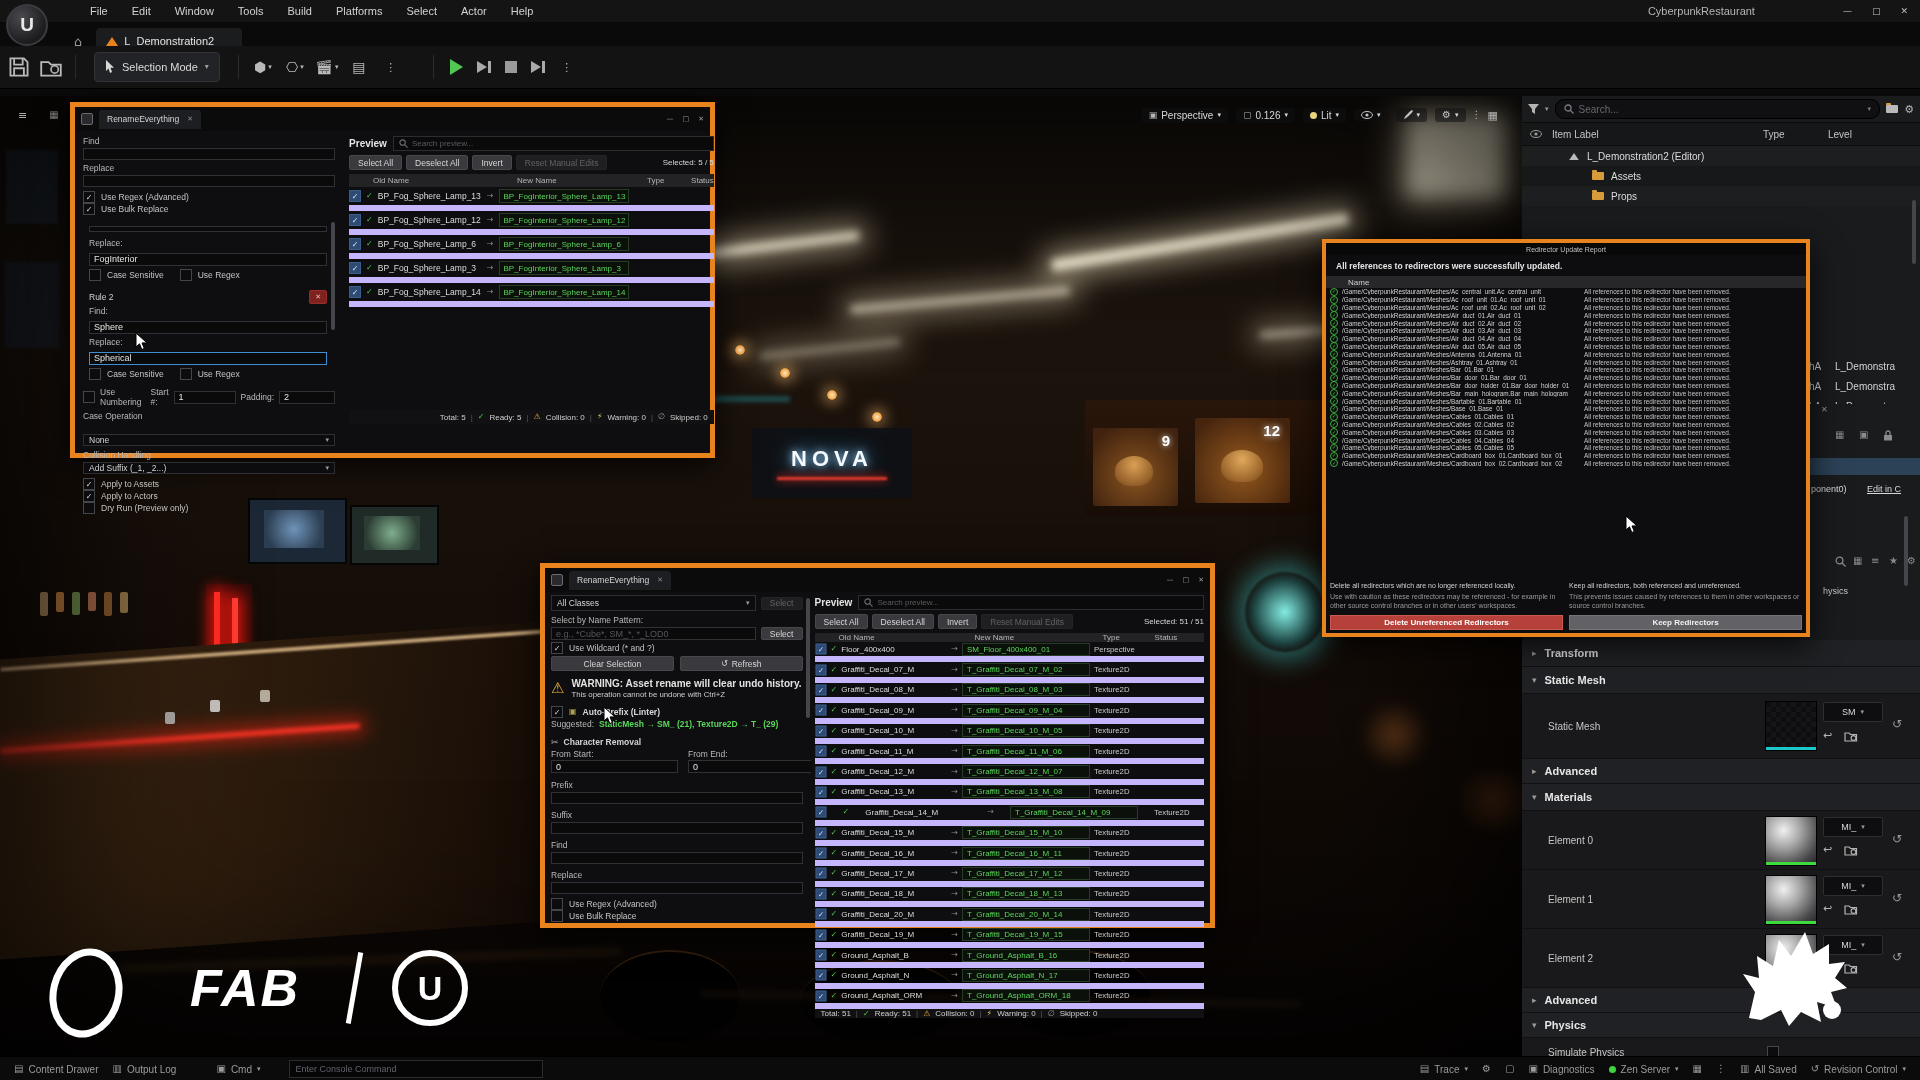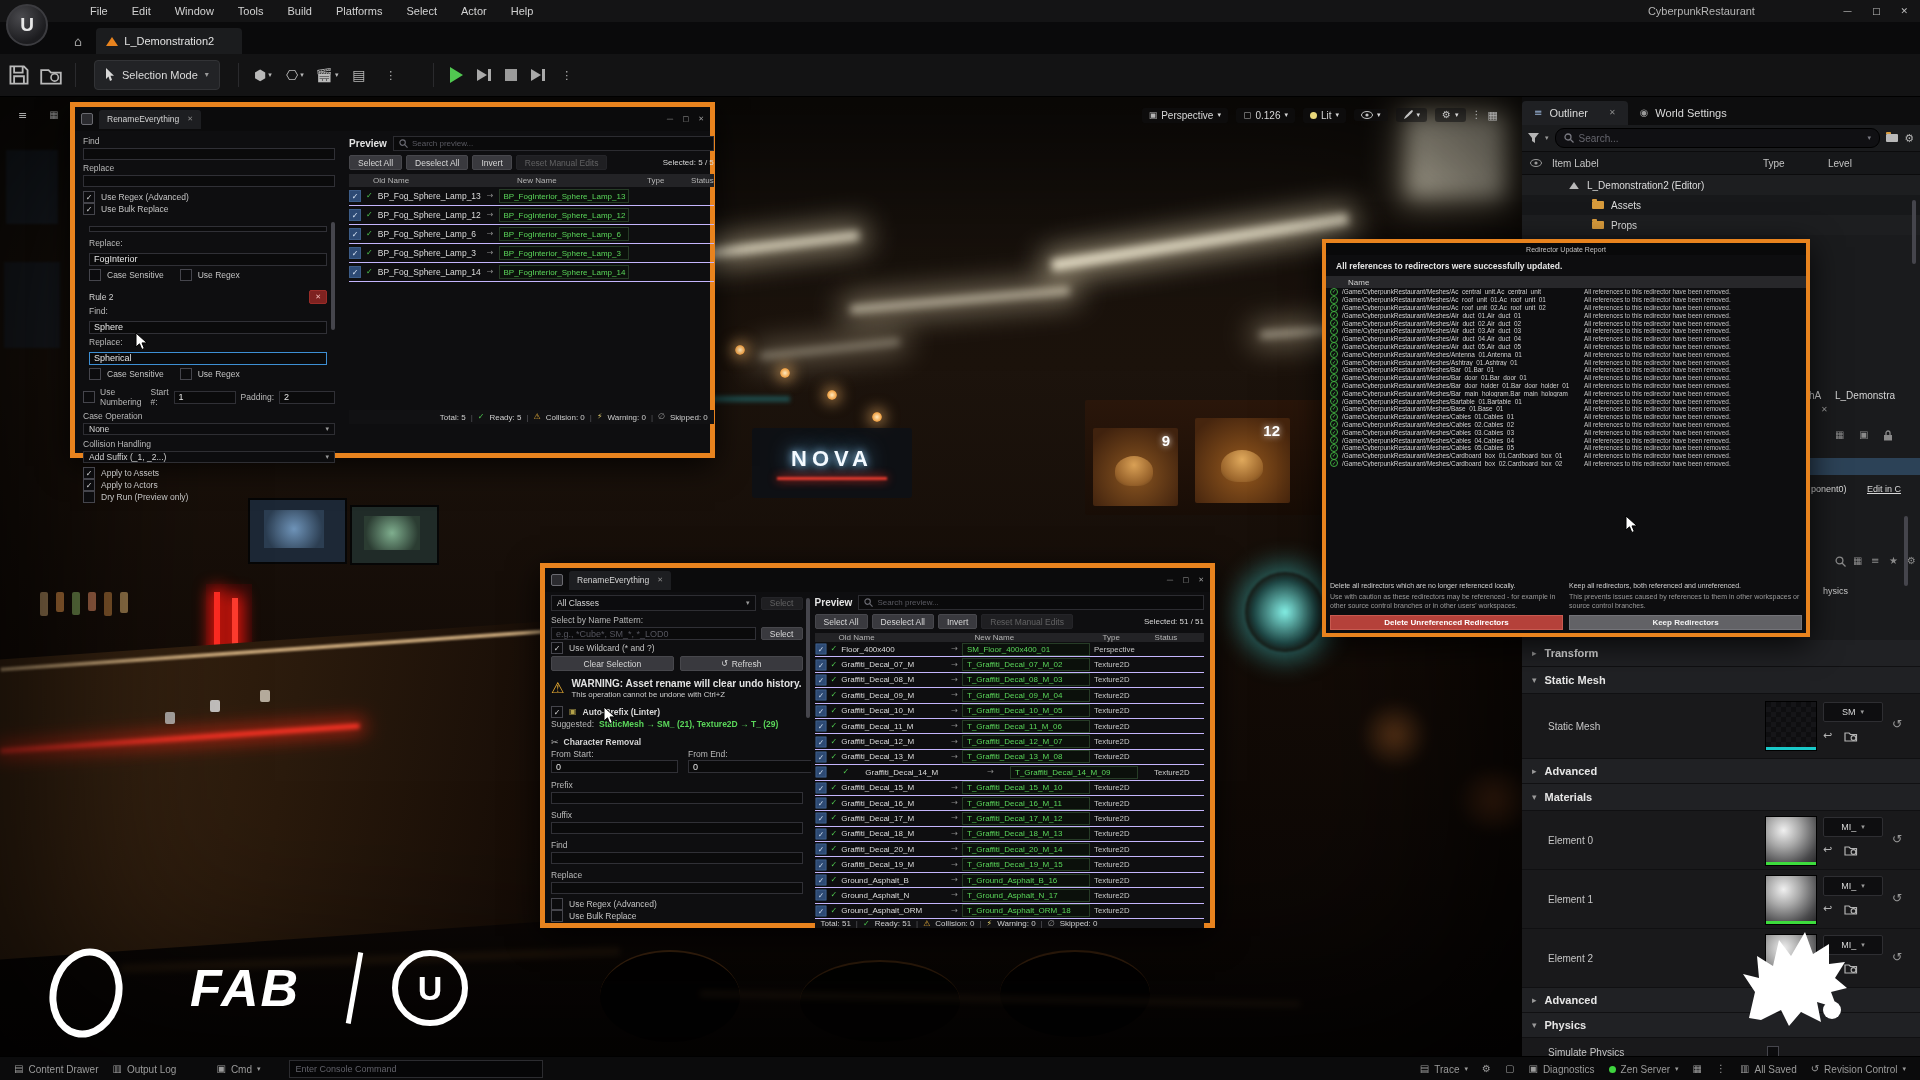--- a/index.html
+++ b/index.html
@@ -24,21 +24,21 @@
   .winbtns{display:flex;gap:20px;margin-right:12px;color:#bdbdbd;font-size:9px;}
   #ue-badge{left:6px;top:4px;width:38px;height:38px;border-radius:50%;z-index:30;
     background:radial-gradient(circle at 35% 30%,#4a4a4e,#1c1c1f 70%);
     border:2px solid #3c3c40;display:flex;align-items:center;justify-content:center;
     color:#e8e8e8;font-weight:bold;font-size:19px;}
   #tabrow{left:0;top:22px;width:1920px;height:32px;background:#0a0a0b;display:flex;align-items:flex-end;z-index:20;}
   #tabrow .home{margin-left:74px;margin-bottom:6px;color:#9a9a9a;font-size:13px;}
   #tabrow .tab{margin-left:14px;height:26px;display:flex;align-items:center;gap:6px;background:#1b1c1e;
     border-radius:4px 4px 0 0;padding:0 28px 0 10px;font-size:11px;color:#e2e2e2;}
   .mtn{width:0;height:0;border-left:6px solid transparent;border-right:6px solid transparent;border-bottom:9px solid #e8831e;}
-  #toolbar{left:0;top:54px;width:1920px;height:42px;background:#131314;border-bottom:1px solid #000;
+  #toolbar{left:0;top:46px;width:1920px;height:42px;background:#131314;border-bottom:1px solid #000;
     display:flex;align-items:center;z-index:20;}
   .tbico{width:22px;height:22px;margin:0 5px;color:#b9b9b9;display:flex;align-items:center;justify-content:center;font-size:14px;}
   .tsep{width:1px;height:24px;background:#2a2a2d;margin:0 8px;}
   #selmode{display:flex;align-items:center;gap:7px;background:#222326;border:1px solid #323336;border-radius:4px;
     height:28px;padding:0 10px;font-size:11px;color:#dcdcdc;margin:0 10px;}
   .cursor-ic{width:10px;height:14px;}
   .playbtn{width:0;height:0;border-top:8px solid transparent;border-bottom:8px solid transparent;border-left:13px solid #51c851;margin:0 8px;}
   .stepbtn{display:flex;align-items:center;margin:0 6px;}
   .stepbtn .t{width:0;height:0;border-top:6px solid transparent;border-bottom:6px solid transparent;border-left:10px solid #a9a9a9;}
   .stepbtn .b{width:3px;height:12px;background:#a9a9a9;margin-left:1px;}
@@ -69,21 +69,21 @@
   .dtabbar{height:24px;background:#0b0b0c;display:flex;align-items:center;}
   .dtabbar .appic{width:10px;height:10px;border:1px solid #6a6a70;border-radius:2px;margin:0 6px 0 6px;background:#2a2a2e;}
   .dtabbar .dtab{height:19px;background:#1d1e21;display:flex;align-items:center;gap:8px;padding:0 8px;
        font-size:8.5px;color:#d4d4d4;border-radius:3px 3px 0 0;}
   .dtabbar .wb{margin-left:auto;display:flex;gap:9px;color:#9a9a9a;font-size:7px;margin-right:6px;align-items:center;}
   .prevhead{display:flex;align-items:center;gap:6px;}
   .searchpill{flex:1;display:flex;align-items:center;gap:4px;background:#0a0a0b;border:1px solid #2c2c31;height:13px;padding:0 5px;}
   .searchpill span{font-size:8px;color:#5a5a62;}
   .pbtnrow{display:flex;align-items:center;gap:4px;margin-top:4px;}
   .theadrow{display:flex;align-items:center;background:#232326;height:13px;margin-top:4px;font-size:8px;color:#b4b4b4;}
-  .trow{display:flex;align-items:center;border-bottom:1px solid #c4b5fd;}
+  .trow{display:flex;align-items:center;border-bottom:6px solid #c4b5fd;}
   .newbox{background:#0b100b;border:1px solid #263c26;height:12px;display:flex;align-items:center;padding:0 4px;
       overflow:hidden;white-space:nowrap;}
   .newbox span{font-size:8px;color:#5ad65a;white-space:nowrap;}
   .statusbar{display:flex;align-items:center;background:#111113;font-size:8px;color:#cfcfcf;gap:5px;padding:0 6px;}
   .statusbar .d{color:#5a5a5e;}
   .xbtn{width:16px;height:12px;background:#7e2220;border:1px solid #9a2c28;color:#f0b8b4;font-size:7px;
       display:flex;align-items:center;justify-content:center;border-radius:2px;}
   
   #redirector{left:1322px;top:239px;width:488px;height:398px;border:4px solid #e8831e;background:#0d0d0f;
       box-sizing:border-box;z-index:14;display:flex;flex-direction:column;box-shadow:0 8px 30px rgba(0,0,0,.8);}
@@ -332,31 +332,20 @@
     </div>
     <div class="grp">
       <span class="i i-gear" style="font-size:10px;color:#c4c4c4"></span>
       <span class="i i-chev" style="font-size:7px"></span>
     </div>
     <span class="i i-dots" style="margin:0 6px;color:#b4b4b4"></span>
     <span class="i i-grid" style="margin-right:14px;color:#b4b4b4;font-size:11px"></span>
   </div>
 
   <div id="outliner" class="abs rpanel" style="left:1522px;top:96px;width:398px;height:308px">
-    <div class="otabs">
-      <div class="otab active">
-        <span class="i i-lines" style="font-size:10px;color:#9ab4d8"></span>
-        <span>Outliner</span>
-        <span class="i i-x" style="font-size:8px;color:#8a8a8a;margin-left:14px"></span>
-      </div>
-      <div class="otab">
-        <span class="i i-globe" style="font-size:10px;color:#9a9a9a"></span>
-        <span>World Settings</span>
-      </div>
-    </div>
     <div class="frow">
       <svg width="11" height="10" viewBox="0 0 11 10">
           <path d="M0,0 h11 l-4,5 v5 l-3,-2 v-3 Z" fill="#b4b4b4"></path>
         </svg>
       <span class="i i-chev" style="font-size:7px;color:#9a9a9a"></span>
       <div class="searchround">
         <svg width="10" height="10" viewBox="0 0 10 10">
             <circle cx="4" cy="4" r="3" fill="none" stroke="#7a7a82" stroke-width="1.3"></circle>
             <line x1="6.5" y1="6.5" x2="9.5" y2="9.5" stroke="#7a7a82" stroke-width="1.3"></line>
           </svg>
@@ -617,21 +606,21 @@
         </div>
         <div style="display:flex;align-items:center;gap:5px;margin-top:5px">
           <span class="cb"></span>
           <span class="lbl">Use Numbering</span>
           <span class="lbl" style="margin-left:4px">Start #:</span>
           <input class="inp" style="width: 62px;" value="1">
           <span class="lbl">Padding:</span>
           <input class="inp" style="width: 56px;" value="2">
         </div>
         <span class="lbl" style="margin-top:4px">Case Operation</span>
-        <div class="sel-dd" style="margin-top:2px">
+        <div class="sel-dd" style="margin-top:13px">
           <span>None</span>
           <span class="i i-chev" style="font-size:7px;color:#9a9a9a"></span>
         </div>
         <span class="lbl" style="margin-top:4px">Collision Handling</span>
         <div class="sel-dd" style="margin-top:2px">
           <span>Add Suffix (_1, _2...)</span>
           <span class="i i-chev" style="font-size:7px;color:#9a9a9a"></span>
         </div>
         <div class="chk-row" style="height:13px;margin-top:4px">
             <span class="cb on"></span>

